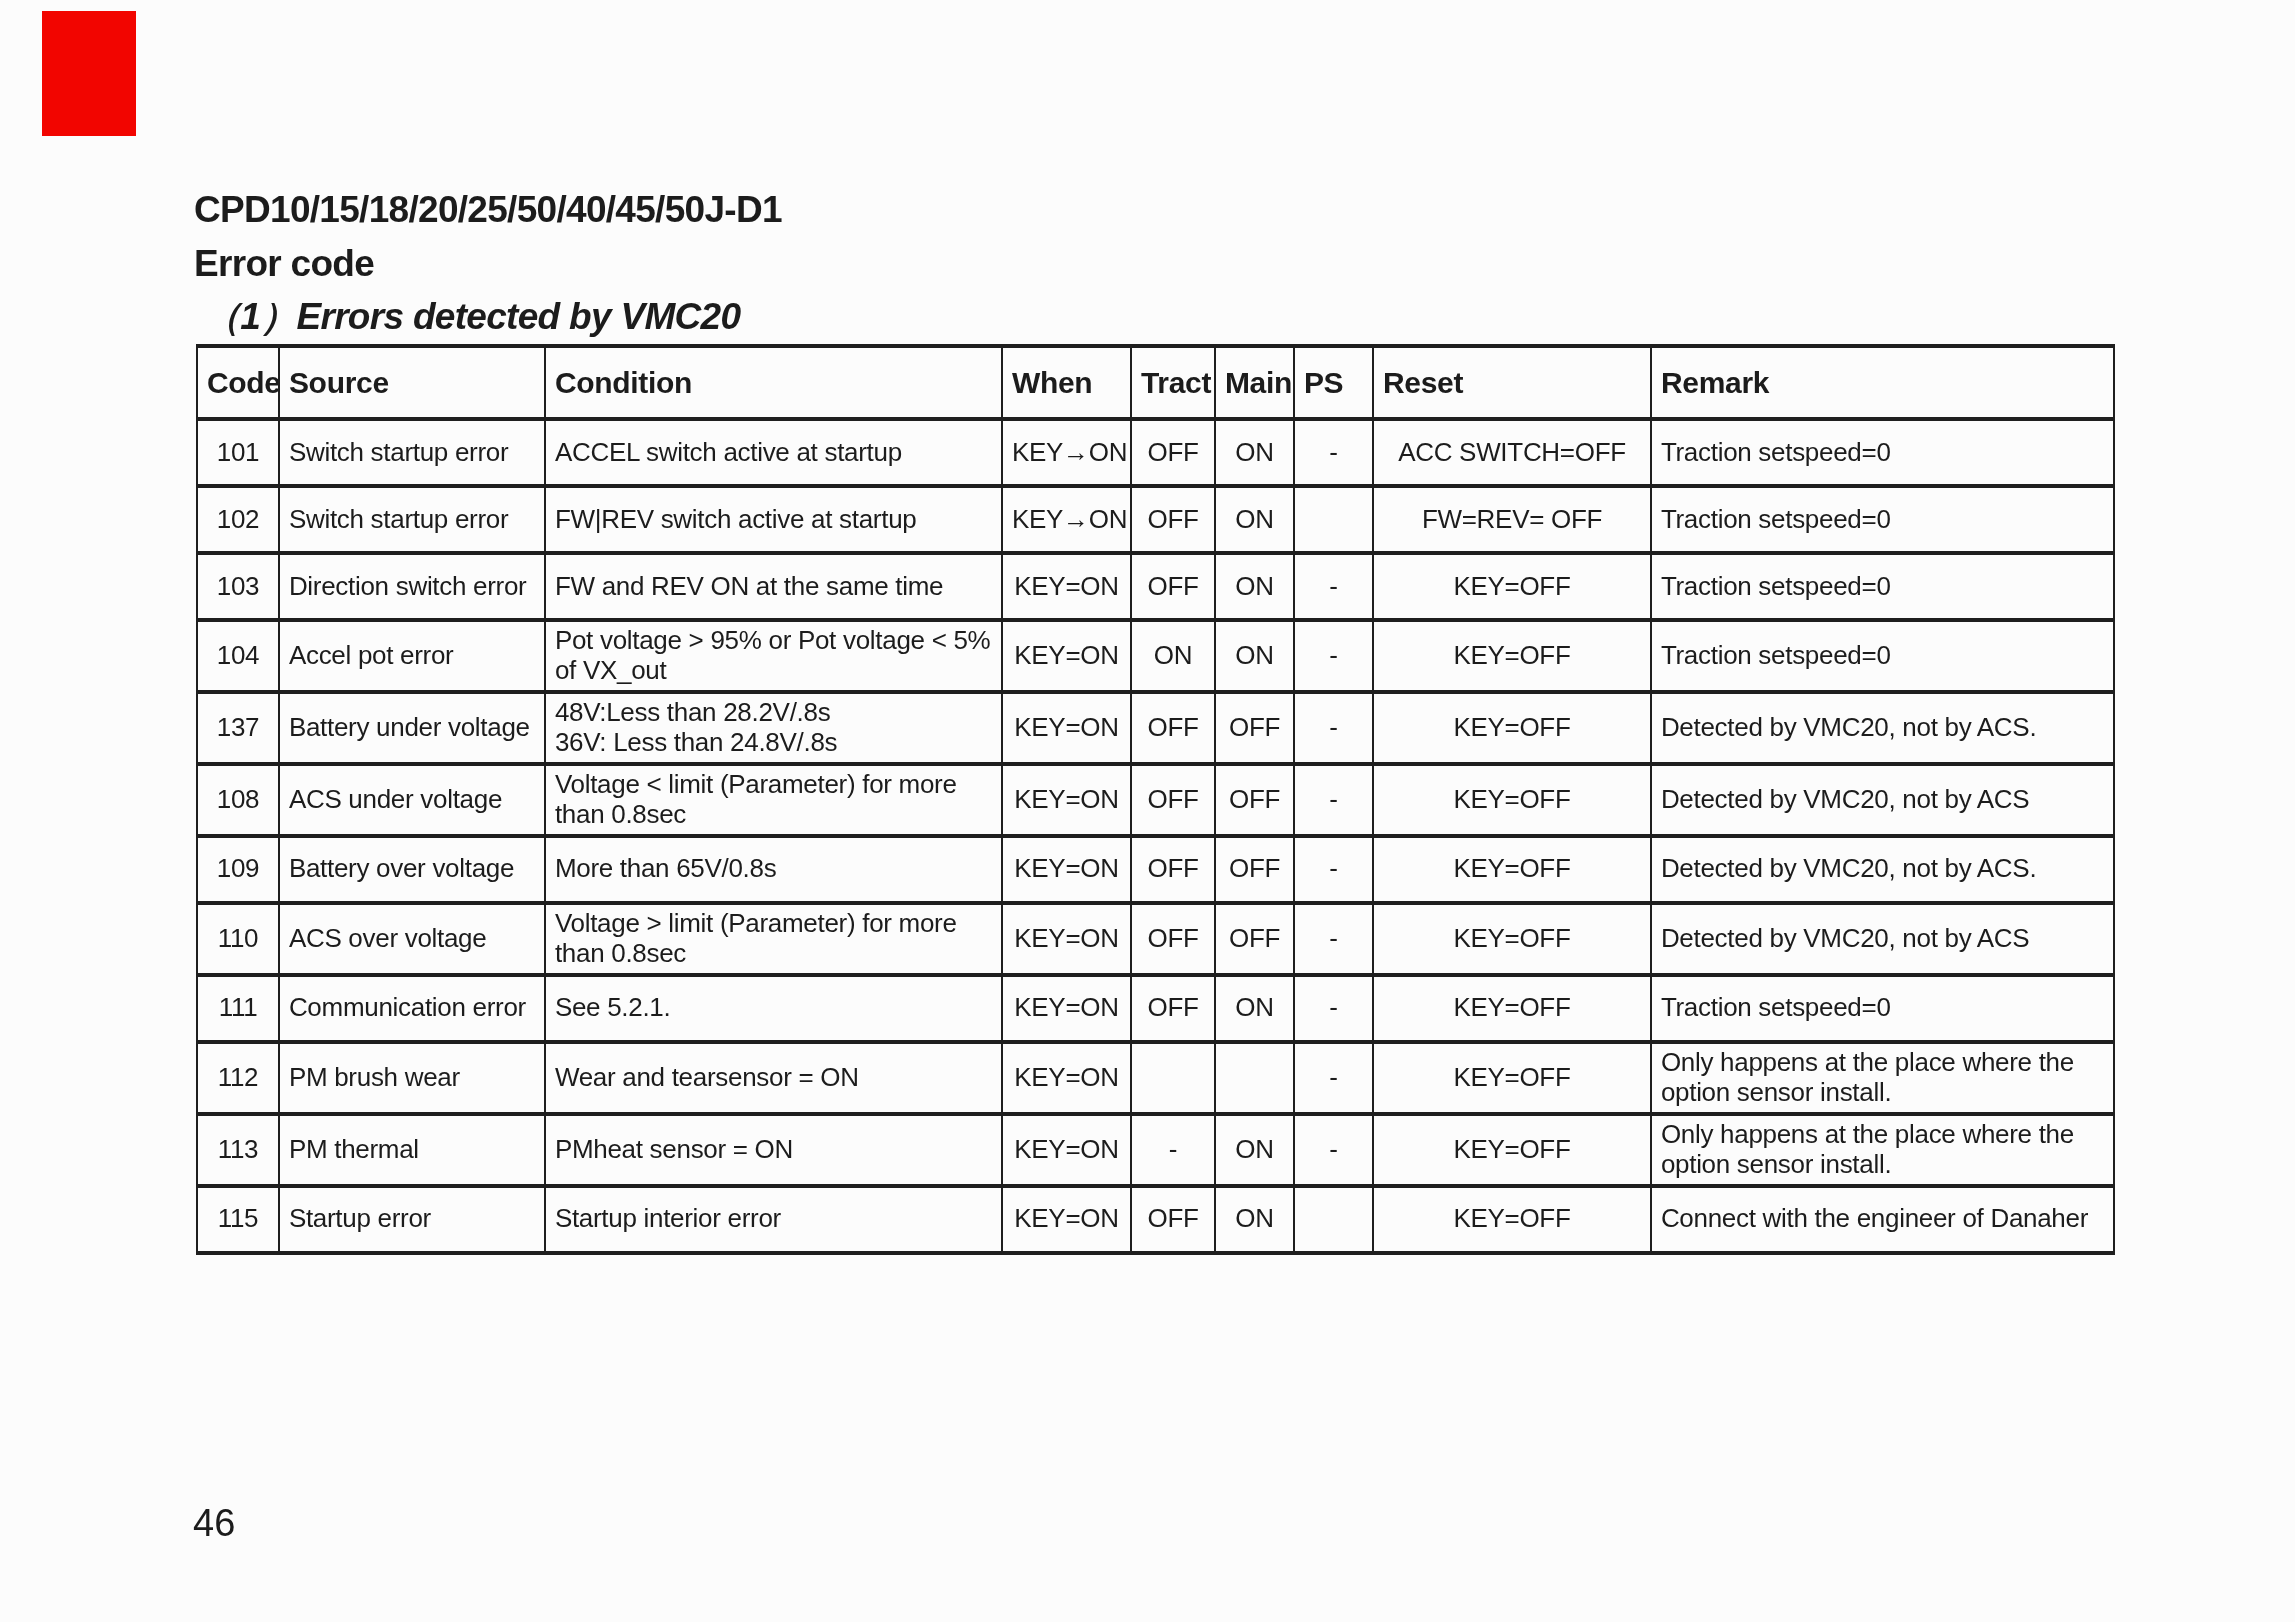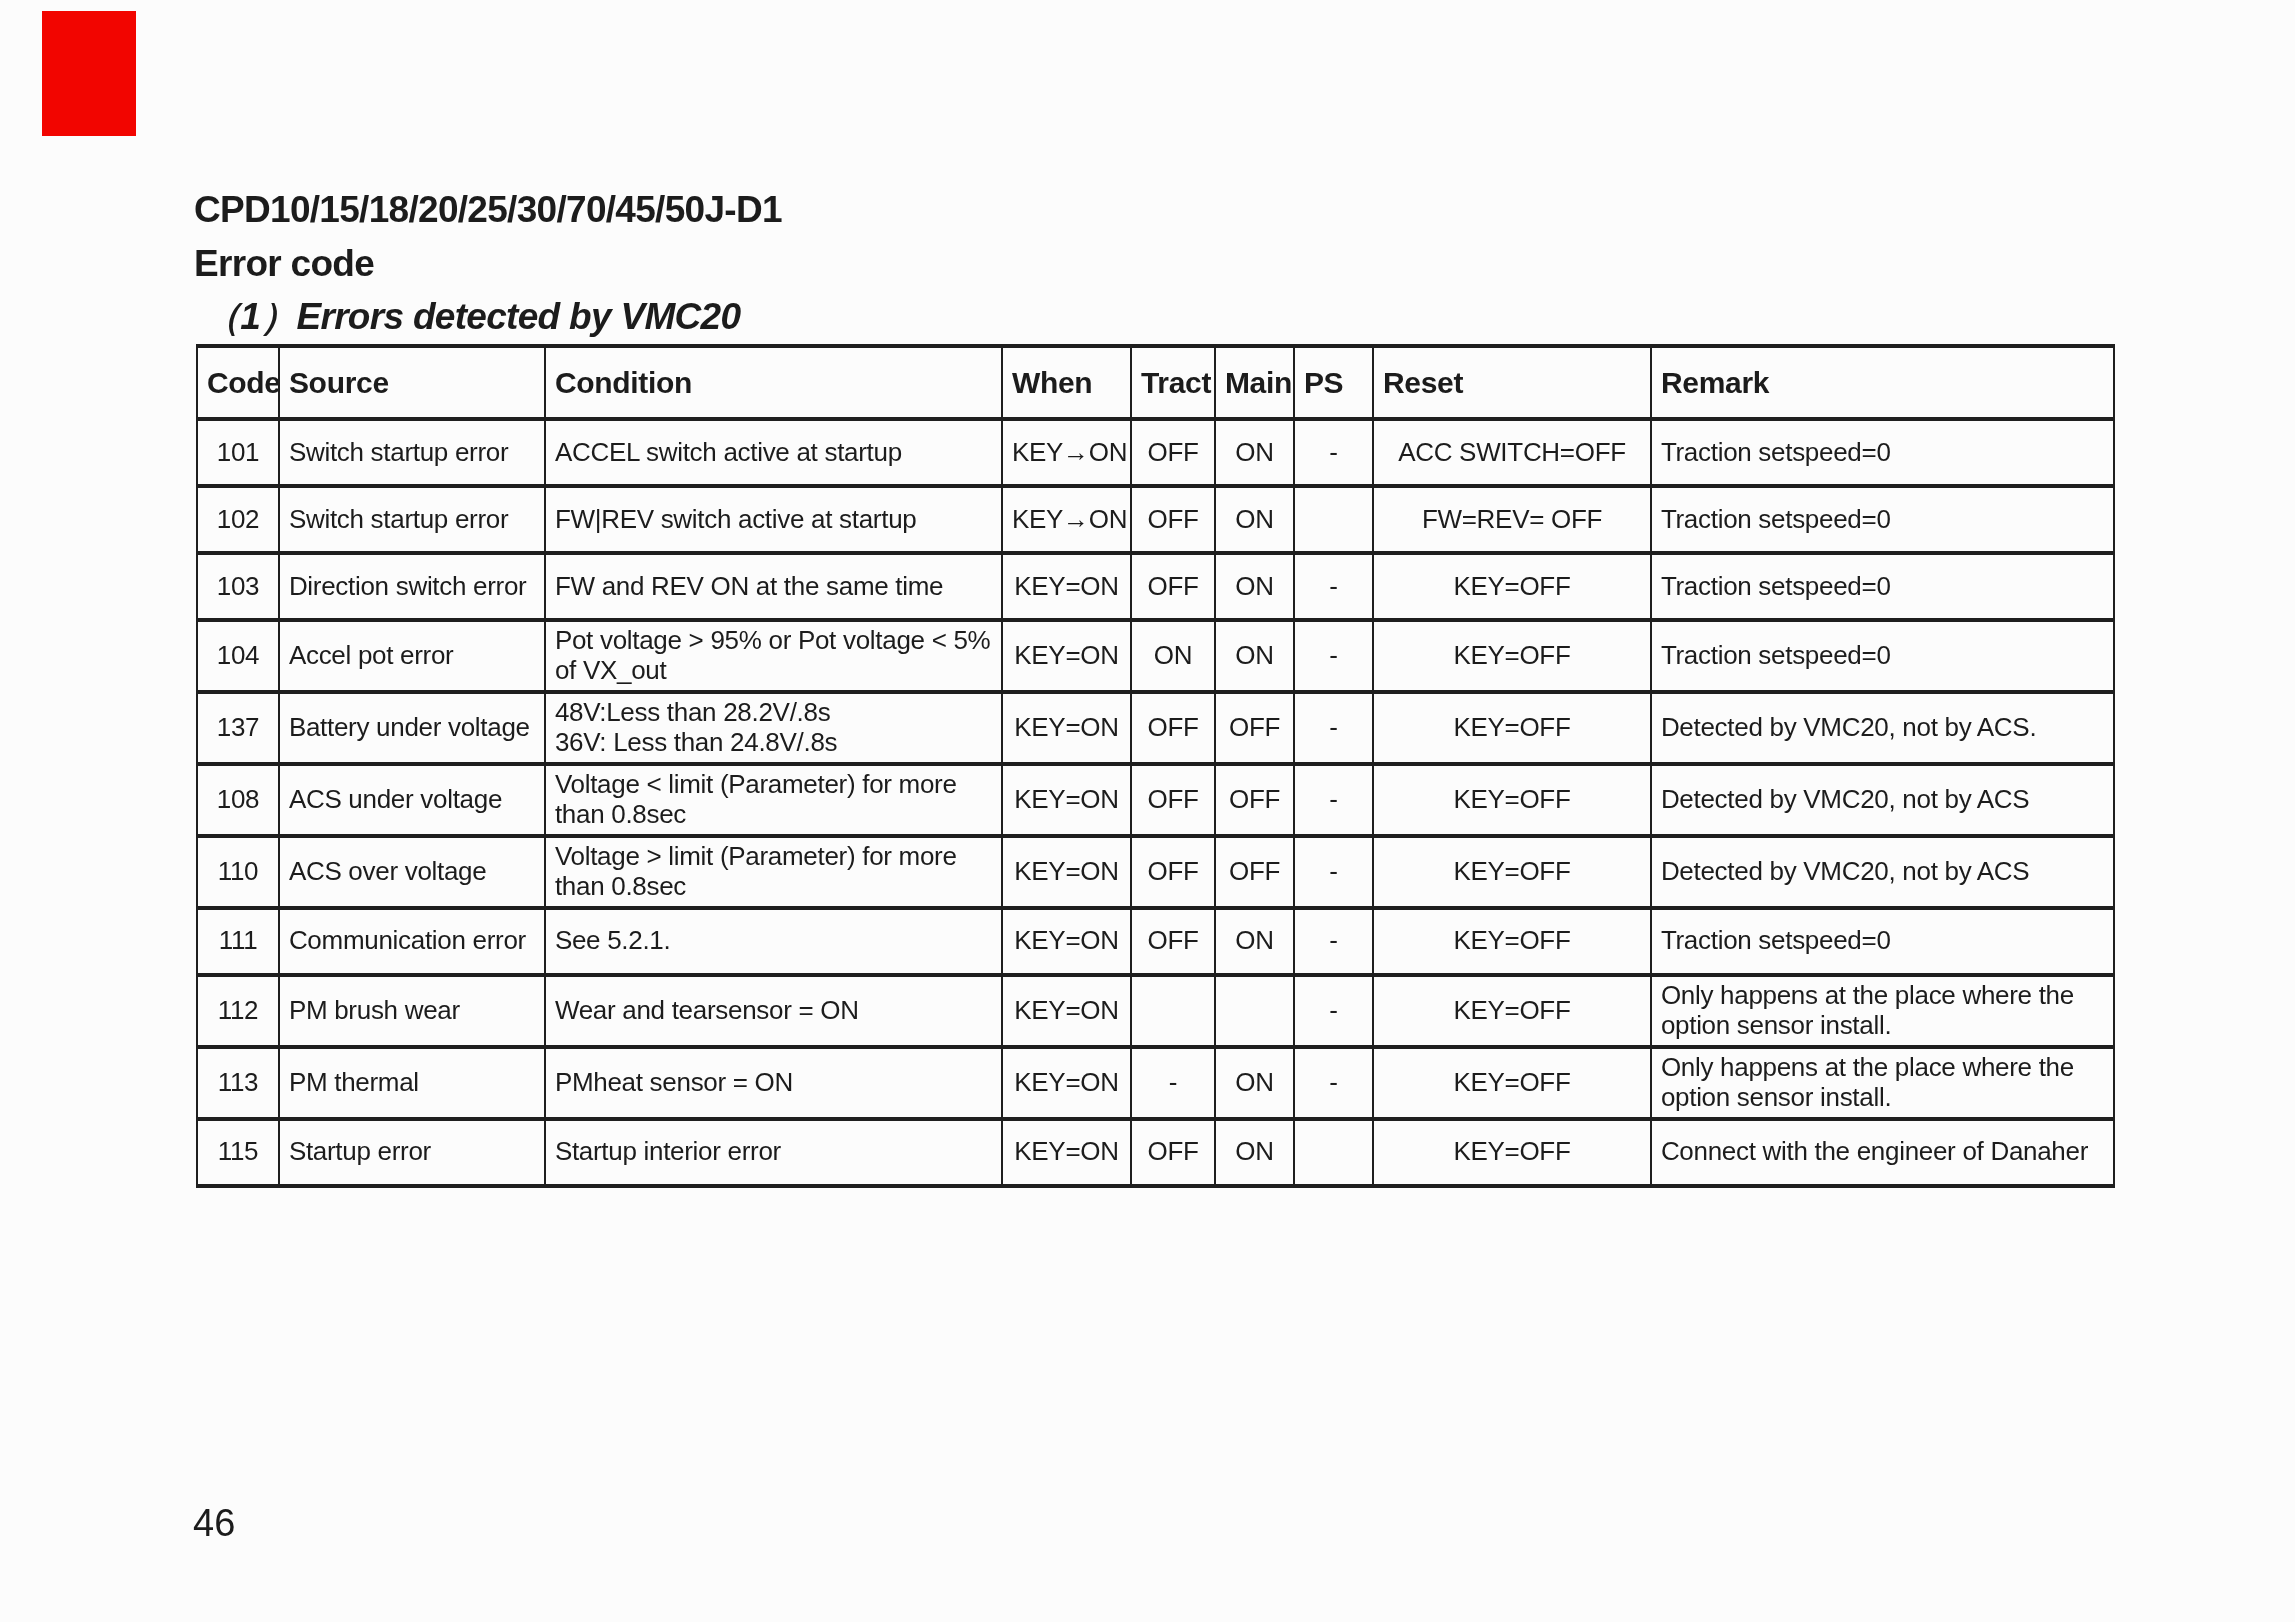--- a/index.html
+++ b/index.html
@@ -87,21 +87,21 @@
     left: 193px;
     top: 1502px;
     font-size: 38px;
   }
 </style>
 </head>
 <body>
 
 <div class="red-marker" style="background: rgb(242, 5, 0);"></div>
 
-<div class="doc-title">CPD10/15/18/20/25/30/70/45/50J-D1</div>
+<div class="doc-title">CPD10/15/18/20/25/50/40/45/50J-D1</div>
 <div class="section-heading">Error code</div>
 <div class="subsection-heading">（1）Errors detected by VMC20</div>
 
 <table class="err-table">
   <colgroup>
     <col style="width:82px">
     <col style="width:266px">
     <col style="width:457px">
     <col style="width:129px">
     <col style="width:84px">
@@ -187,20 +187,31 @@
         <td class="al-l pre">Voltage &lt; limit (Parameter) for more
 than 0.8sec</td>
         <td class="al-c">KEY=ON</td>
         <td class="al-c">OFF</td>
         <td class="al-c">OFF</td>
         <td class="al-c">-</td>
         <td class="al-c">KEY=OFF</td>
         <td class="al-l pre">Detected by VMC20, not by ACS</td>
       </tr>
       <tr>
+        <td class="al-c">109</td>
+        <td class="al-l">Battery over voltage</td>
+        <td class="al-l pre">More than 65V/0.8s</td>
+        <td class="al-c">KEY=ON</td>
+        <td class="al-c">OFF</td>
+        <td class="al-c">OFF</td>
+        <td class="al-c">-</td>
+        <td class="al-c">KEY=OFF</td>
+        <td class="al-l pre">Detected by VMC20, not by ACS.</td>
+      </tr>
+      <tr>
         <td class="al-c">110</td>
         <td class="al-l">ACS over voltage</td>
         <td class="al-l pre">Voltage &gt; limit (Parameter) for more
 than 0.8sec</td>
         <td class="al-c">KEY=ON</td>
         <td class="al-c">OFF</td>
         <td class="al-c">OFF</td>
         <td class="al-c">-</td>
         <td class="al-c">KEY=OFF</td>
         <td class="al-l pre">Detected by VMC20, not by ACS</td>

